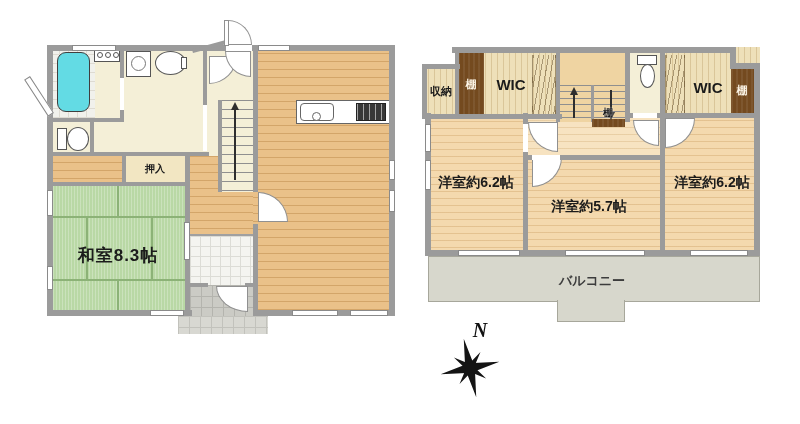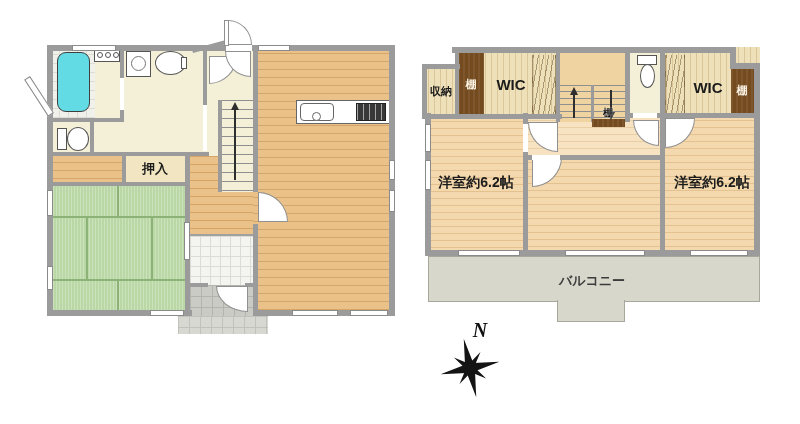--- a/index.html
+++ b/index.html
@@ -121,21 +121,22 @@
   <i class="winV" style="left:47px;top:190px;height:26px"></i>
   <i class="winV" style="left:47px;top:266px;height:24px"></i>
   <i class="winH" style="left:150px;top:310px;width:34px"></i>
   <i class="winH" style="left:292px;top:310px;width:46px"></i>
   <i class="winH" style="left:350px;top:310px;width:38px"></i>
   <i class="winV" style="left:389px;top:160px;height:20px"></i>
   <i class="winV" style="left:389px;top:190px;height:22px"></i>
   <i style="left:30px;top:76px;width:44px;height:7px;background:#fff;border:1px solid #888;transform:rotate(57deg);transform-origin:left top"></i>
   <i class="arc" style="left:216px;top:286px;width:32px;height:26px;border-radius:0 0 0 100%"></i>
 
-  <span class="lab" style="left:155px;top:169px;font-size:13px">押入</span>
+  <span class="lab" style="left:155px;top:169px;font-size:10px">押入</span>
+  <span class="lab" style="left:118px;top:255px;font-size:17px;letter-spacing:1px">和室8.3帖</span>
 
   <i class="wood2L" style="left:523px;top:113px;width:142px;height:47px"></i>
   <i class="plankV" style="left:455px;top:47px;width:105px;height:72px"></i>
   <i class="plankV" style="left:422px;top:64px;width:38px;height:55px"></i>
   <i class="woodS" style="left:556px;top:47px;width:74px;height:75px"></i>
   <i class="cream" style="left:628px;top:47px;width:37px;height:71px"></i>
   <i class="plankV" style="left:660px;top:47px;width:100px;height:71px"></i>
   <i class="wood2" style="left:425px;top:114px;width:103px;height:142px"></i>
   <i class="wood2" style="left:523px;top:155px;width:140px;height:101px"></i>
   <i class="wood2" style="left:660px;top:113px;width:100px;height:143px"></i>
@@ -192,20 +193,21 @@
   <i class="winH" style="left:565px;top:250px;width:80px"></i>
   <i class="winH" style="left:690px;top:250px;width:58px"></i>
 
   <span class="lab" style="left:441px;top:91px;font-size:11px">収納</span>
   <span class="lab" style="left:471px;top:84px;font-size:11px;color:#fdf6e8">棚</span>
   <span class="lab" style="left:511px;top:84px;font-size:15px">WIC</span>
   <span class="lab" style="left:608px;top:113px;font-size:10px;text-shadow:0 0 2px #fff">棚</span>
   <span class="lab" style="left:708px;top:87px;font-size:15px">WIC</span>
   <span class="lab" style="left:742px;top:90px;font-size:11px;color:#fdf6e8">棚</span>
   <span class="lab" style="left:476px;top:183px;font-size:14px">洋室約6.2帖</span>
+  <span class="lab" style="left:589px;top:207px;font-size:14px">洋室約5.7帖</span>
   <span class="lab" style="left:712px;top:183px;font-size:14px">洋室約6.2帖</span>
   <span class="lab" style="left:592px;top:281px;font-size:13px;color:#3c3c3c">バルコニー</span>
 
   <span class="lab north" style="left:480px;top:330px">N</span>
   <svg style="position:absolute;left:437px;top:338px;width:66px;height:60px;transform:rotate(-12deg)" viewBox="0 0 100 100">
     <polygon points="50,0 57,43 100,50 57,57 50,100 43,57 0,50 43,43" fill="#141414"></polygon>
     <polygon points="50,18 55,45 82,50 55,55 50,82 45,55 18,50 45,45" fill="#141414" transform="rotate(45 50 50)"></polygon>
   </svg>
 
 </div>

